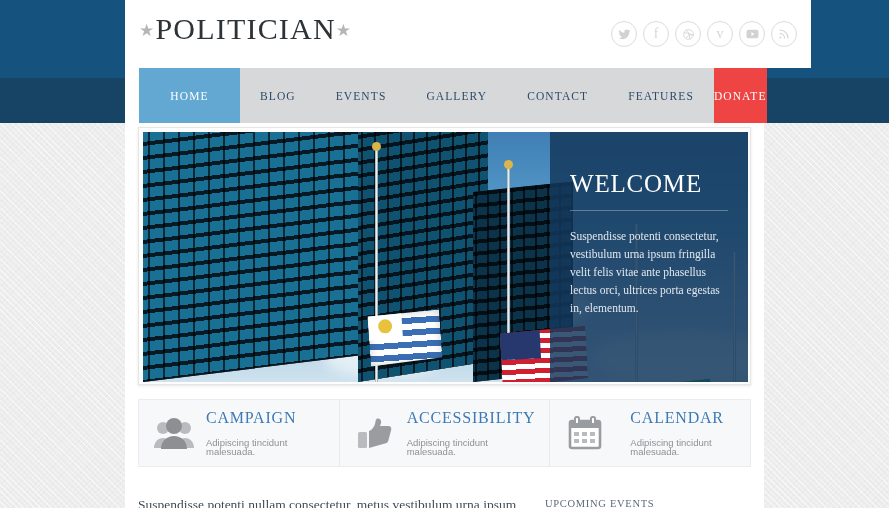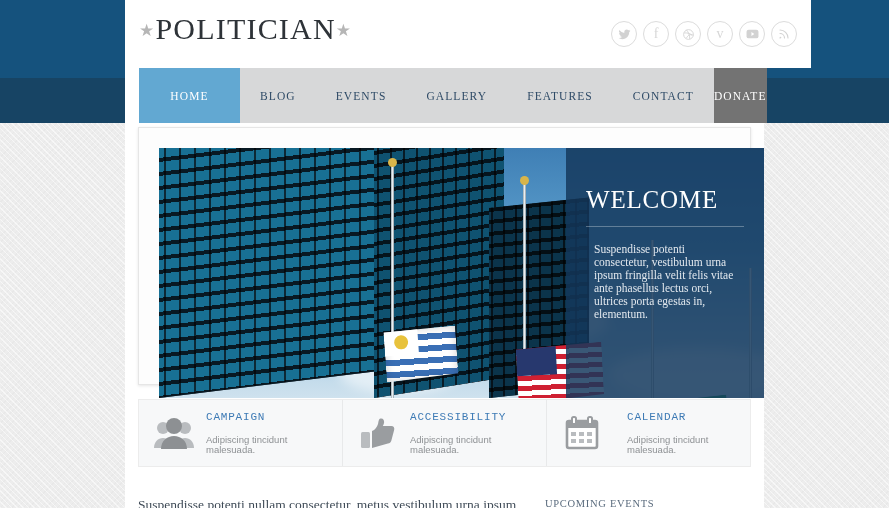--- a/index.html
+++ b/index.html
@@ -58,32 +58,32 @@
   .nav-item{
     display:flex;align-items:center;justify-content:center;
     font-family:"Liberation Serif",serif;
     font-size:11.5px;letter-spacing:1.1px;color:#2e4a66;
     padding:4px 20px;white-space:nowrap;
   }
   .nav-item.active{background:#62a8d2;color:#ffffff;min-width:61px;}
   .nav-spacer{flex:1;}
   .nav-donate{
     display:flex;align-items:center;justify-content:center;
-    background:#737373;color:#ffffff;
+    background:#ef4444;color:#ffffff;
     font-family:"Liberation Serif",serif;
     font-size:11.5px;letter-spacing:1.1px;
     width:71px;
   }
 
   
   #hero-wrap{
     position:absolute;left:13px;top:127px;width:613px;height:258px;
     background:#fdfdfd;border:1px solid #e6e6e6;
     box-shadow:0 1px 3px rgba(0,0,0,.10);
-    padding:20px;box-sizing:border-box;
+    padding:4px;box-sizing:border-box;
   }
   #hero{
     position:relative;width:605px;height:250px;overflow:hidden;
     background:#7fb4d8;
   }
   
   #sky{
     position:absolute;inset:0;
     background:linear-gradient(180deg,#3f7fb5 0%,#5c9fcd 38%,#9fc7e2 70%,#cfe2ee 100%);
   }
@@ -162,40 +162,40 @@
     box-sizing:border-box;padding:38px 20px 0 20px;
   }
   #hero-title{
     font-family:"Liberation Serif",serif;
     font-size:25px;color:#ffffff;letter-spacing:.8px;margin:0;
     font-weight:normal;
   }
   #hero-rule{height:1px;background:rgba(255,255,255,.30);margin:12px 0 16px 0;}
   #hero-text{
     font-family:"Liberation Serif",serif;
-    font-size:11.5px;line-height:13px;color:#e2e8ee;margin:8px;
+    font-size:11.5px;line-height:18px;color:#e2e8ee;margin:0;
   }
 
   
   #features{
     position:absolute;left:13px;top:399px;width:613px;height:68px;
     background:#f7f8f9;border:1px solid #ececec;
     display:flex;box-sizing:border-box;
   }
   .feature{
     flex:1;display:flex;align-items:center;gap:11px;
     padding:0 14px;box-sizing:border-box;
     border-right:1px solid #e8e9ea;
   }
   .feature:last-child{border-right:none;gap:24px;}
   .f-icon{width:42px;height:34px;flex:0 0 42px;position:relative;color:#9a9da0;}
   .f-txt{line-height:1;}
   .f-title{
-    font-family:Liberation Mono, monospace;
-    font-size:11px;letter-spacing:.8px;color:#3d7ab5;margin-bottom:12px;
+    font-family:Liberation Serif, serif;
+    font-size:16px;letter-spacing:.8px;color:#3d7ab5;margin-bottom:12px;
   }
   .f-sub{font-size:9.5px;color:#8e9194;}
 
   
   #bottom-left{
     position:absolute;left:13px;top:497px;width:400px;
     font-family:"Liberation Serif",serif;
     font-size:13.5px;color:#3f4b57;white-space:nowrap;overflow:hidden;
   }
   #bottom-right{
@@ -250,22 +250,22 @@
           </svg>
       </a>
     </div>
   </div>
 
   <div id="nav">
     <div class="nav-item active">HOME</div>
     <div class="nav-item">BLOG</div>
     <div class="nav-item">EVENTS</div>
     <div class="nav-item">GALLERY</div>
+    <div class="nav-item">CONTACT</div>
     <div class="nav-item">FEATURES</div>
-    <div class="nav-item">CONTACT</div>
     <div class="nav-spacer"></div>
     <div class="nav-donate">DONATE</div>
   </div>
 
   <div id="hero-wrap">
     <div id="hero">
       <div id="sky"></div>
       <div class="cloud" style="left:300px;top:150px;width:150px;height:48px;"></div>
       <div class="cloud" style="left:450px;top:200px;width:180px;height:52px;"></div>
       <div class="cloud" style="left:180px;top:205px;width:120px;height:40px;"></div>

